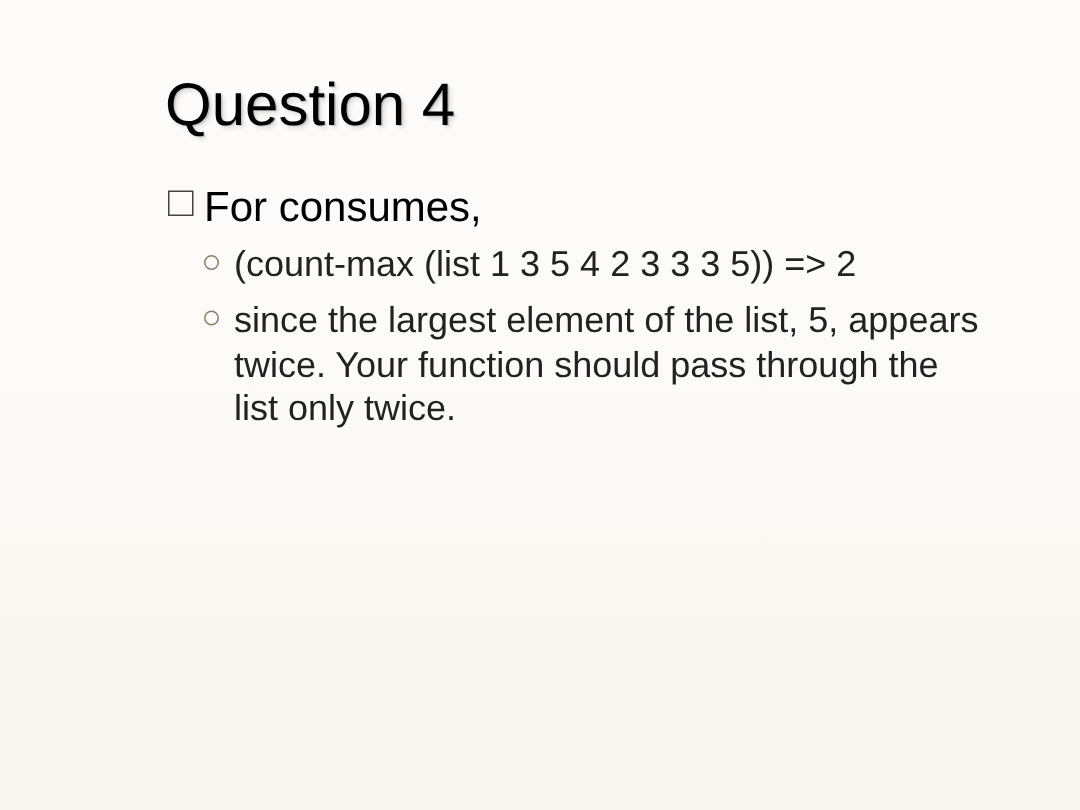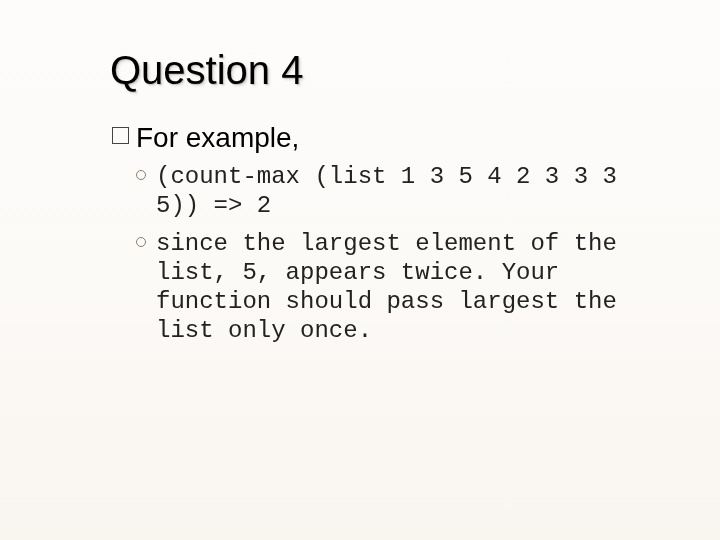--- a/index.html
+++ b/index.html
@@ -42,48 +42,47 @@
     background: transparent;
   }
   .sub-list { list-style: none; margin-top: 8px; }
   .sub-list > li {
     position: relative;
     font-size: 24px;
     line-height: 1.22;
     padding-left: 20px;
     margin-bottom: 8px;
     color: #222;
-    font-family: Liberation Mono, monospace;
   }
   .sub-list > li .ring {
     position: absolute;
     left: 0;
     top: 8px;
     width: 10px;
     height: 10px;
     border: 1.5px solid #8d7d6a;
     border-radius: 50%;
   }
 </style>
 </head>
 <body>
 
 <div class="slide">
   <h1 class="title">Question 4</h1>
 
   <ul class="body-list">
     <li>
       <span class="bullet-box"></span>
-      <span>For example,</span>
+      <span>For consumes,</span>
 
       <ul class="sub-list">
         <li>
           <span class="ring"></span>
           <span>(count-max (list 1 3 5 4 2 3 3 3 5)) =&gt; 2</span>
         </li>
         <li>
           <span class="ring"></span>
-          <span>since the largest element of the list, 5, appears twice. Your function should pass largest the list only once.</span>
+          <span>since the largest element of the list, 5, appears twice. Your function should pass through the list only twice.</span>
         </li>
       </ul>
     </li>
   </ul>
 </div>
 
 </body></html>

